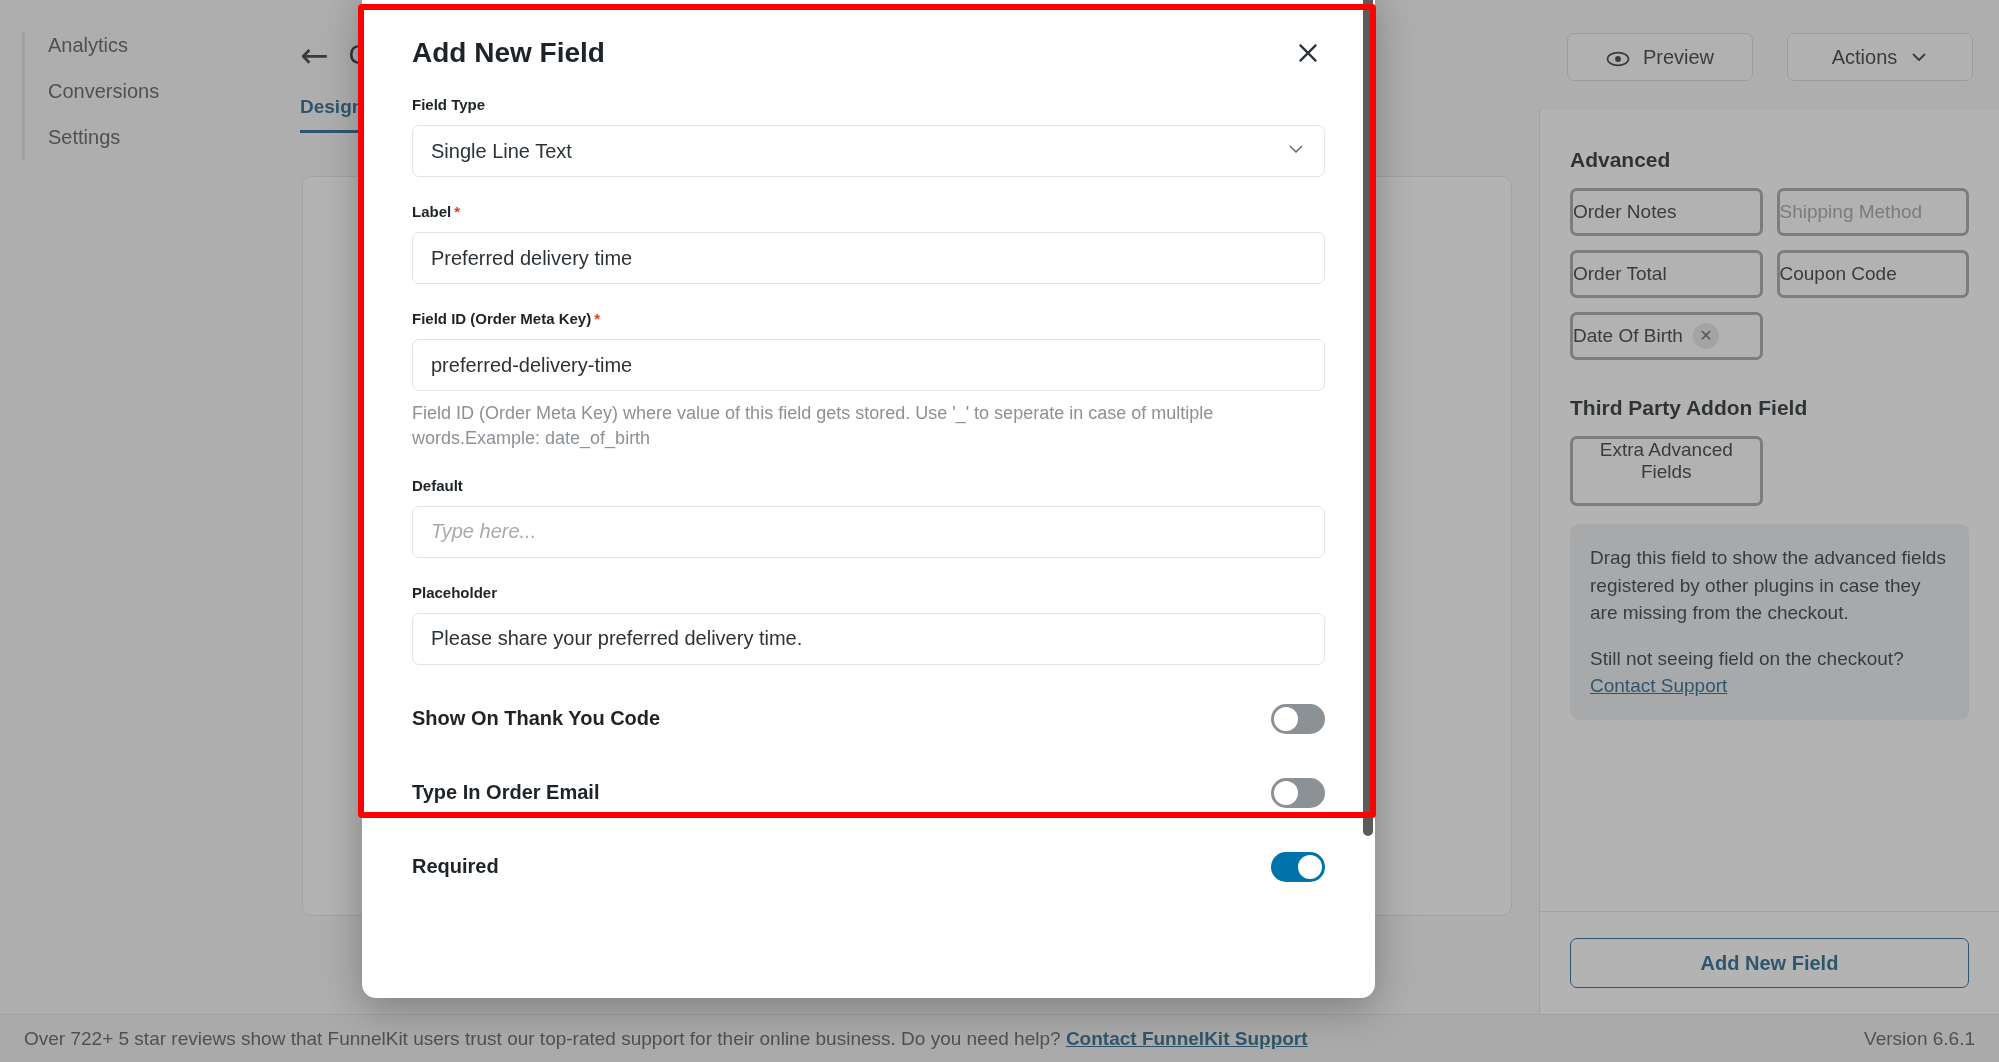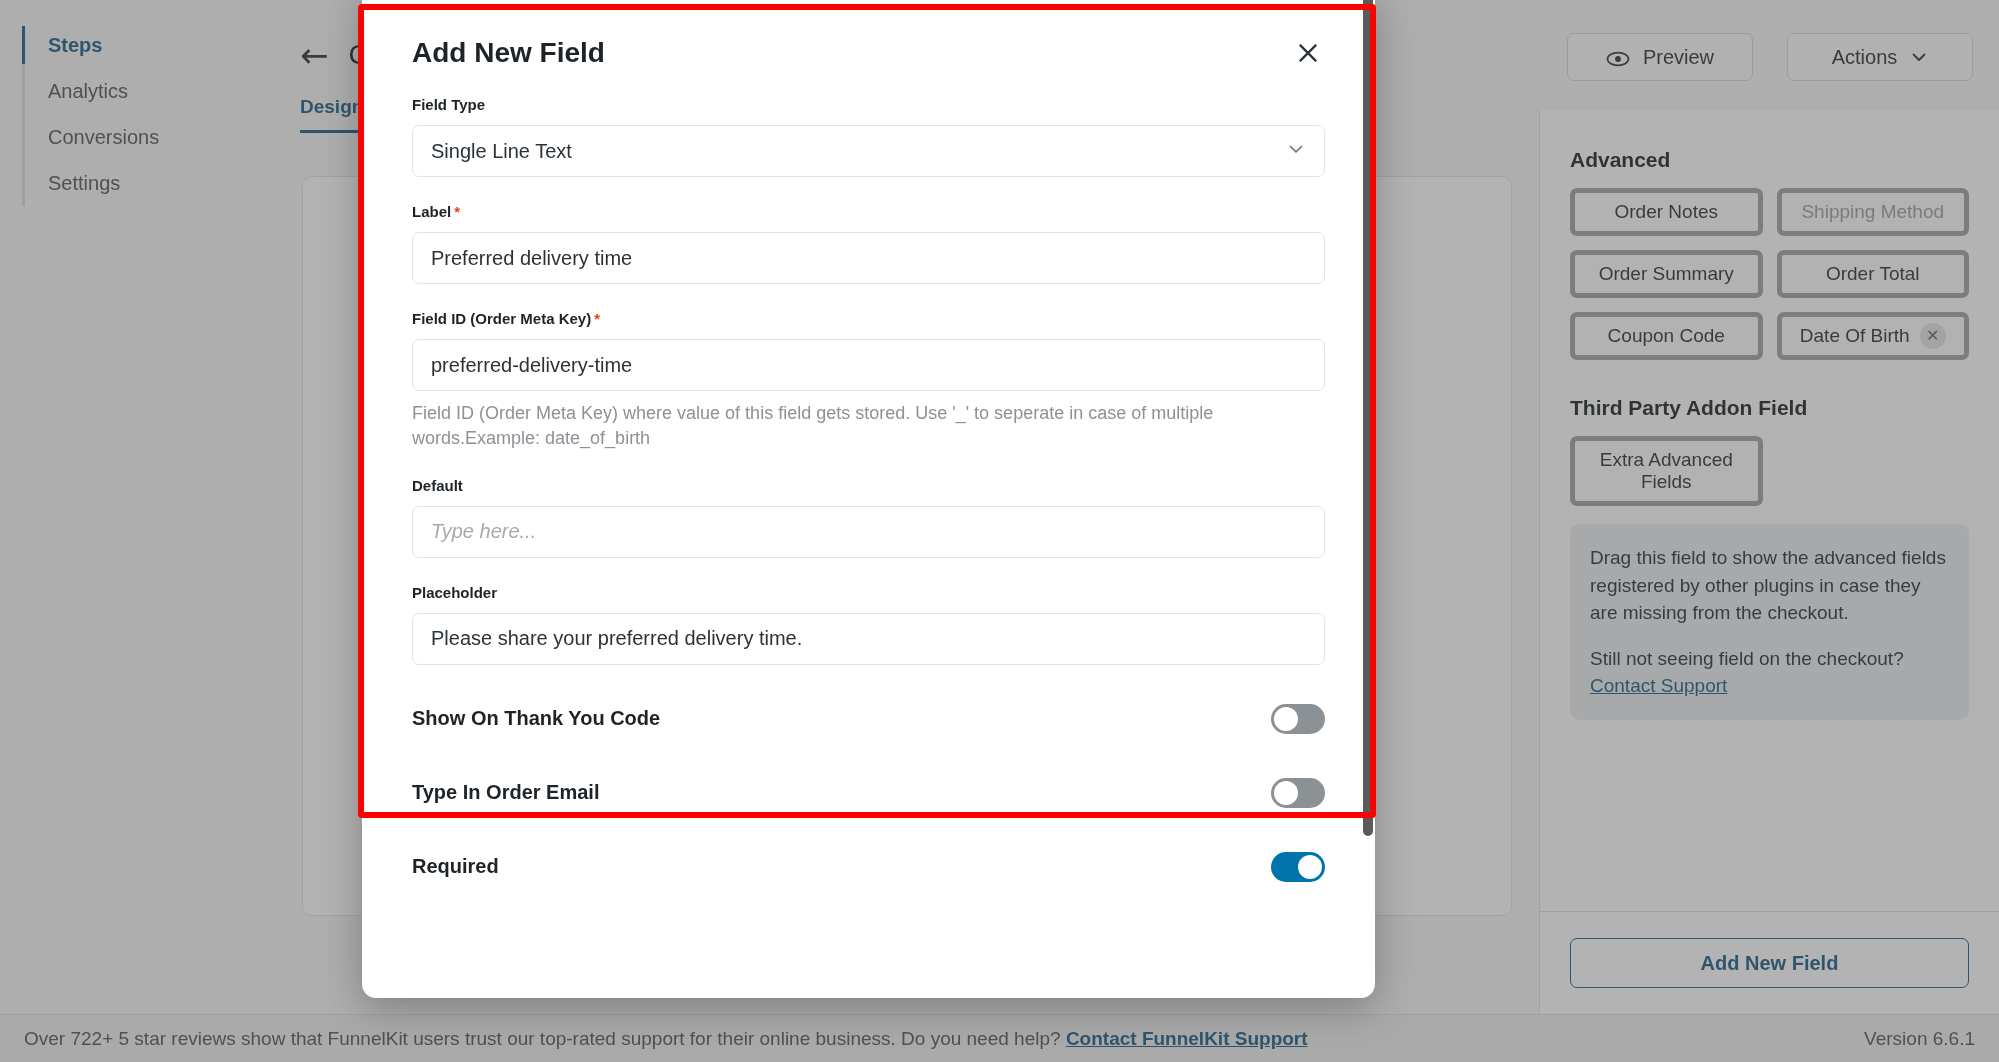--- a/index.html
+++ b/index.html
@@ -87,23 +87,23 @@
     background: #fff; border-left: 1px solid #e0e0e2;
     display: flex; flex-direction: column;
   }
   .rightbar-scroll { flex: 1; padding: 38px 30px 10px 30px; overflow: hidden; }
   .sb-heading {
     font-size: 21px; font-weight: 700; color: #1d2327; margin-bottom: 16px;
   }
   .chip-grid { display: flex; flex-wrap: wrap; gap: 14px; }
   .chip {
     flex: 0 0 calc(50% - 7px);
-    height: 48px; border: 5px solid #a3a3a3; border-radius: 7px;
+    height: 48px; border: 3px solid #a3a3a3; border-radius: 7px;
     background: #fdfdfd; color: #2c3338; font-size: 19px;
-    display: flex; align-items: center; justify-content: center; gap: 10px;
+    display: flex; align-items: center; justify-content: flex-start; gap: 10px;
     text-align: center; line-height: 1.15;
   }
   .chip.muted { color: #9ba1a6; }
   .chip.two-line { height: 70px; flex-direction: column; gap: 0; }
   .chip-x {
     width: 26px; height: 26px; border-radius: 50%;
     background: #e4e5e7; color: #5c636a; font-size: 16px;
     display: flex; align-items: center; justify-content: center;
     flex: 0 0 auto;
   }
@@ -213,23 +213,20 @@
 <body>
 
 <div id="root">
 
   <div class="app">
 
     <div class="app-topstrip"></div>
 
     <nav class="leftnav">
       <div class="leftnav-rail"></div>
-      <div class="nav-item active">
-        <span>Steps</span>
-      </div>
       <div class="nav-item">
         <span>Analytics</span>
       </div>
       <div class="nav-item">
         <span>Conversions</span>
       </div>
       <div class="nav-item">
         <span>Settings</span>
       </div>
     </nav>
@@ -272,23 +269,20 @@
 
         <div class="sb-heading">Advanced</div>
         <div class="chip-grid">
           <div class="chip">
             <span>Order Notes</span>
           </div>
           <div class="chip muted">
             <span>Shipping Method</span>
           </div>
           <div class="chip">
-            <span>Order Summary</span>
-          </div>
-          <div class="chip">
             <span>Order Total</span>
           </div>
           <div class="chip">
             <span>Coupon Code</span>
           </div>
           <div class="chip">
             <span>Date Of Birth</span>
             <span class="chip-x">✕</span>
           </div>
         </div>

